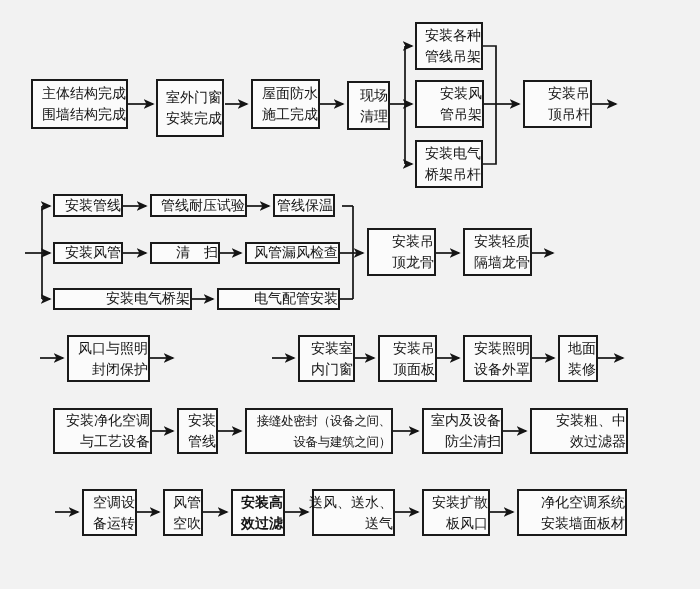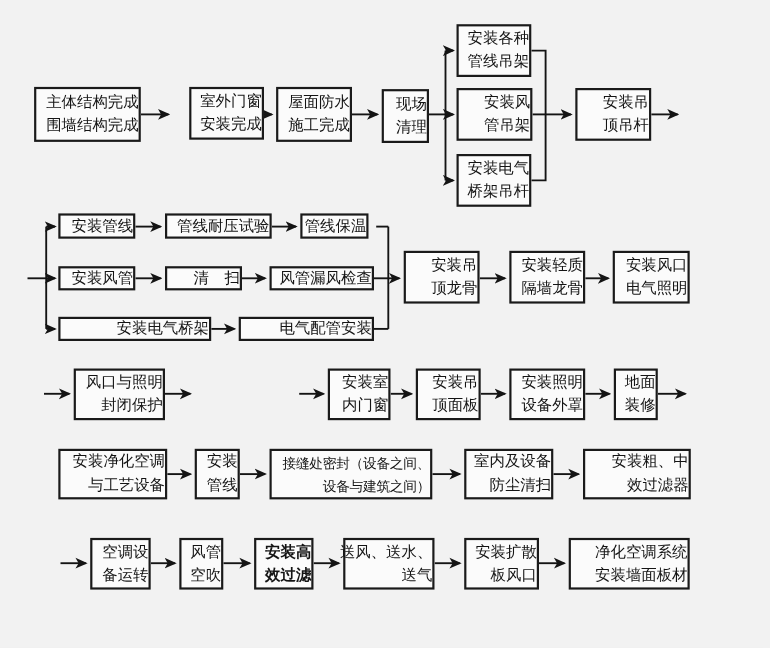--- a/index.html
+++ b/index.html
@@ -112,21 +112,21 @@
       <line x1="285" y1="512" x2="308" y2="512" marker-end="url(#arrow)"></line>
       <line x1="395" y1="512" x2="418" y2="512" marker-end="url(#arrow)"></line>
       <line x1="490" y1="512" x2="513" y2="512" marker-end="url(#arrow)"></line>
     </g>
   </svg>
 
   <div class="box" style="left:31px;top:79px;width:97px;height:50px">
     <span>主体结构完成</span>
     <span>围墙结构完成</span>
   </div>
-  <div class="box" style="left:172px;top:79px;width:68px;height:48px">
+  <div class="box" style="left:156px;top:79px;width:68px;height:58px">
     <span>室外门窗</span>
     <span>安装完成</span>
   </div>
   <div class="box" style="left:251px;top:79px;width:69px;height:50px">
     <span>屋面防水</span>
     <span>施工完成</span>
   </div>
   <div class="box" style="left:347px;top:81px;width:43px;height:49px">
     <span>现场</span>
     <span>清理</span>
@@ -173,24 +173,20 @@
     <span>电气配管安装</span>
   </div>
   <div class="box" style="left:367px;top:228px;width:69px;height:48px">
     <span>安装吊</span>
     <span>顶龙骨</span>
   </div>
   <div class="box" style="left:463px;top:228px;width:69px;height:48px">
     <span>安装轻质</span>
     <span>隔墙龙骨</span>
   </div>
-  <div class="box" style="left:557px;top:228px;width:70px;height:48px">
-    <span>安装风口</span>
-    <span>电气照明</span>
-  </div>
 
   <div class="box" style="left:67px;top:335px;width:83px;height:47px">
     <span>风口与照明</span>
     <span>封闭保护</span>
   </div>
   <div class="box" style="left:298px;top:335px;width:57px;height:47px">
     <span>安装室</span>
     <span>内门窗</span>
   </div>
   <div class="box" style="left:378px;top:335px;width:59px;height:47px">

